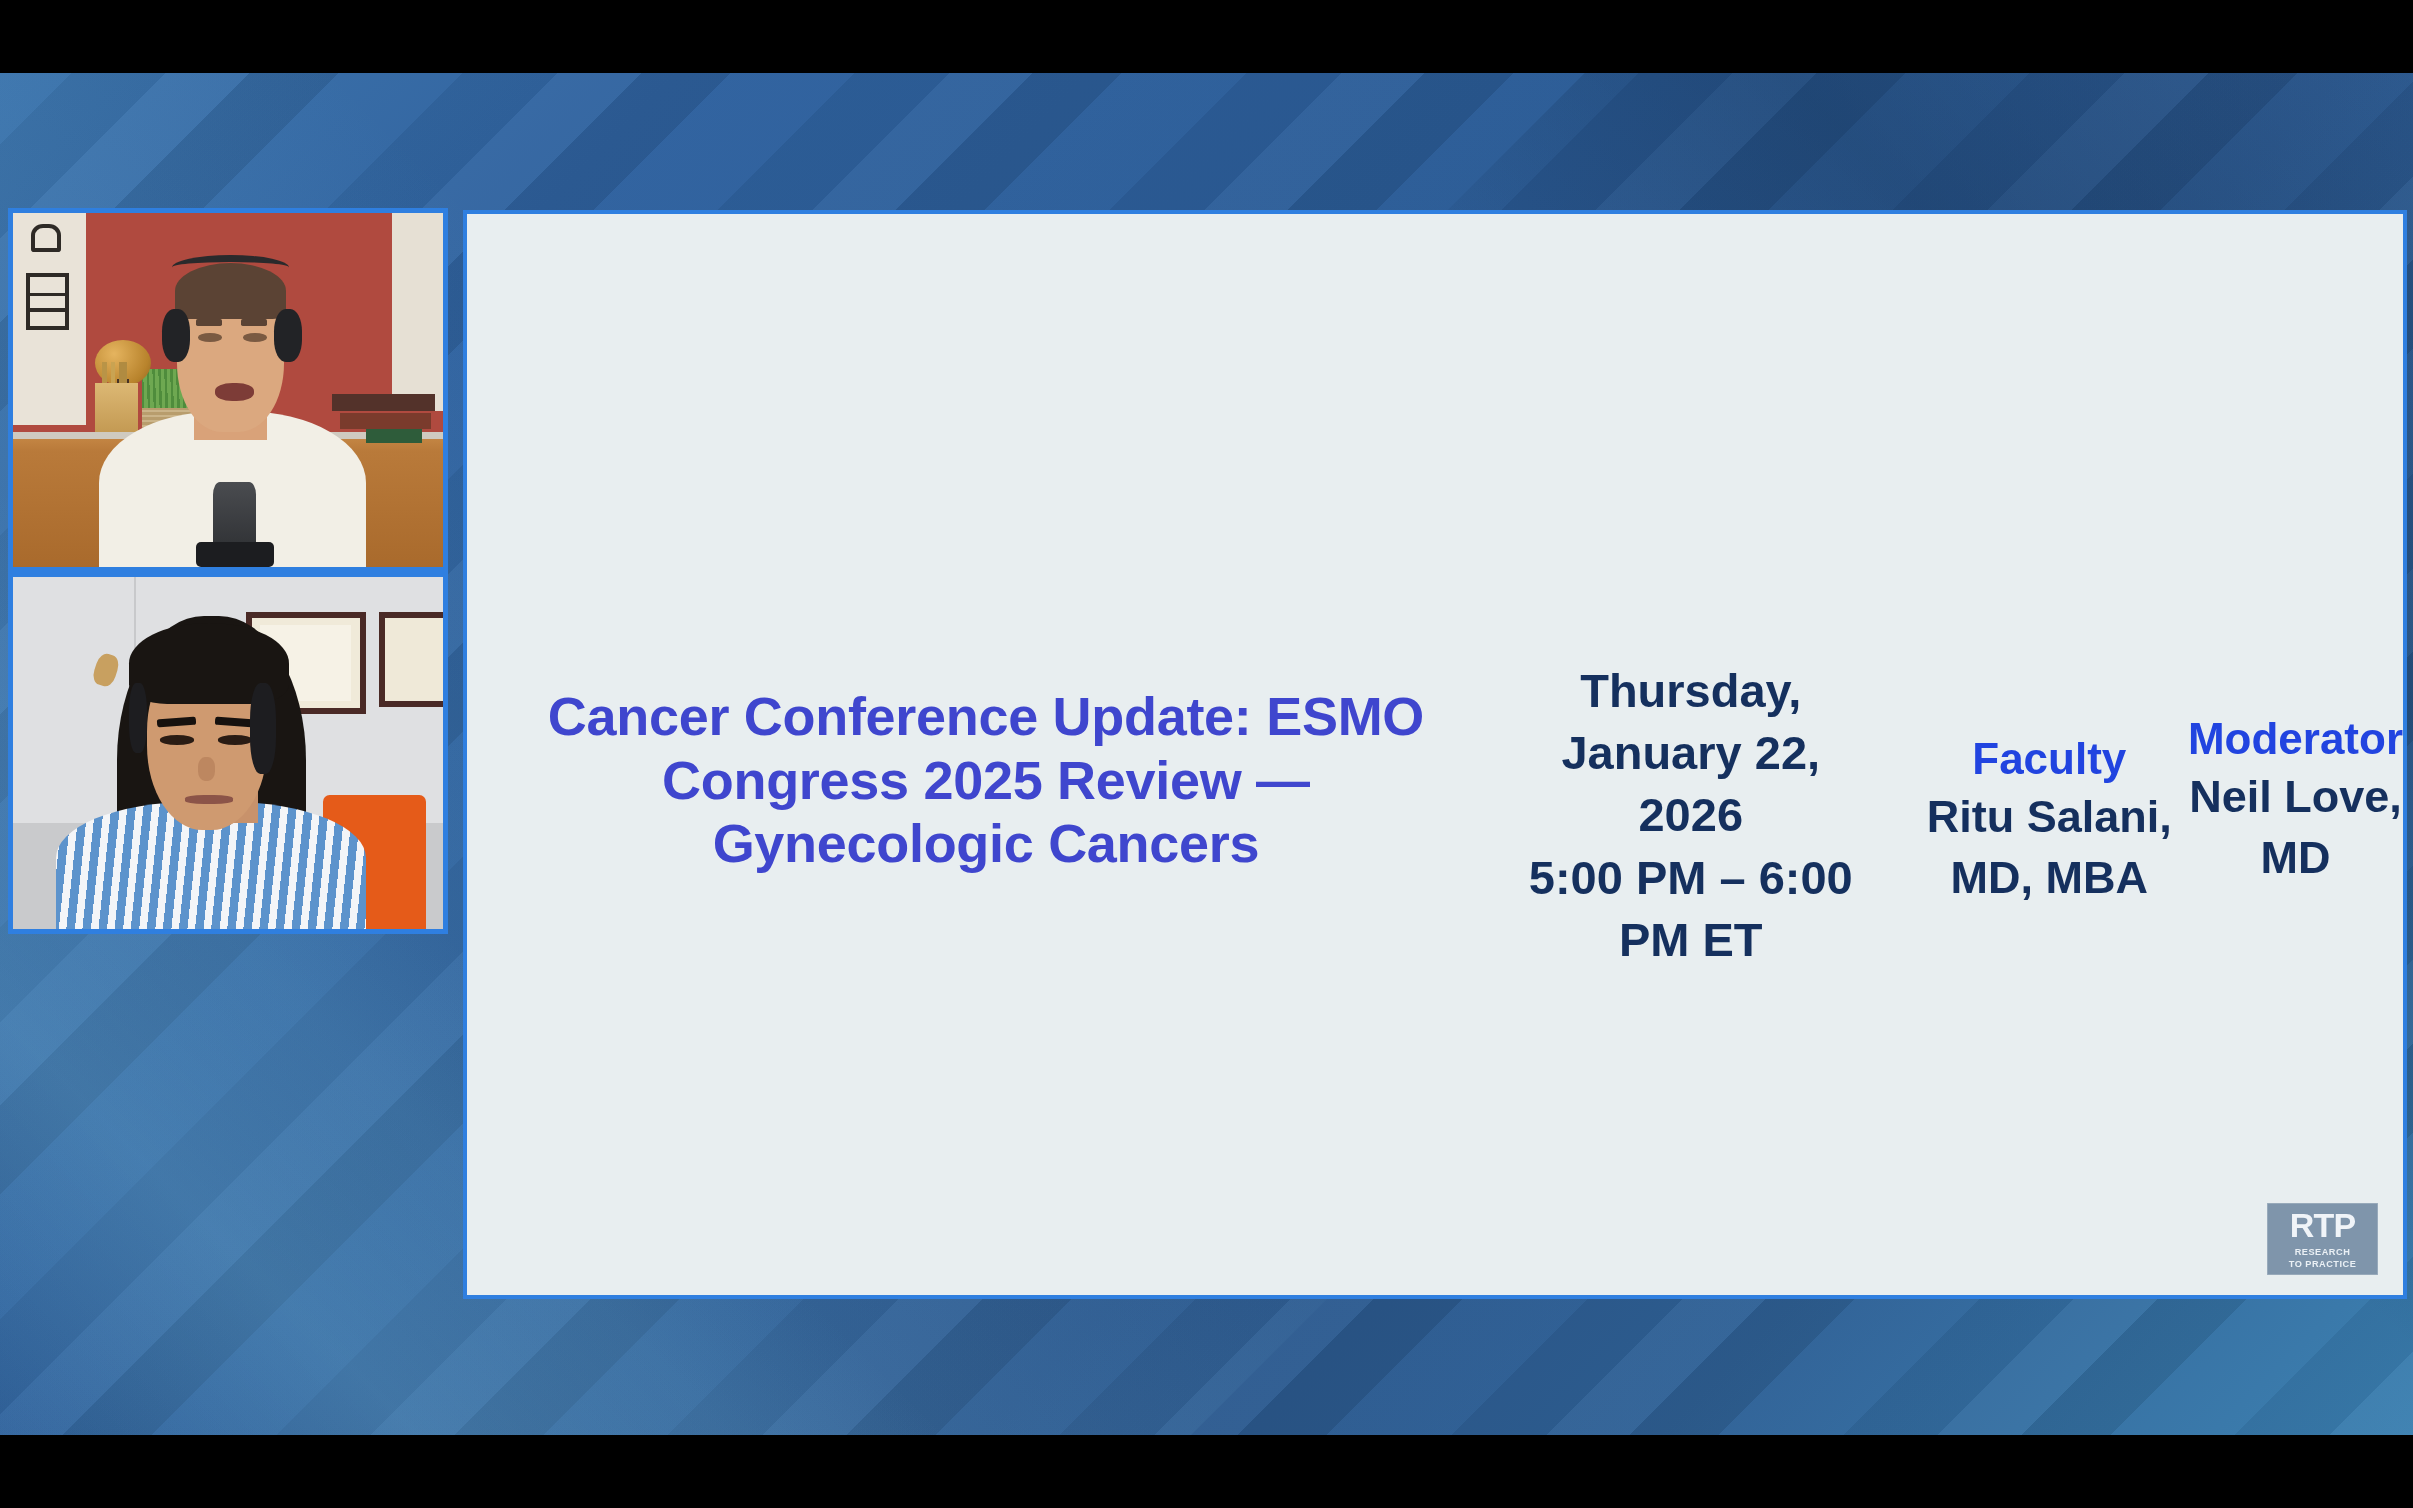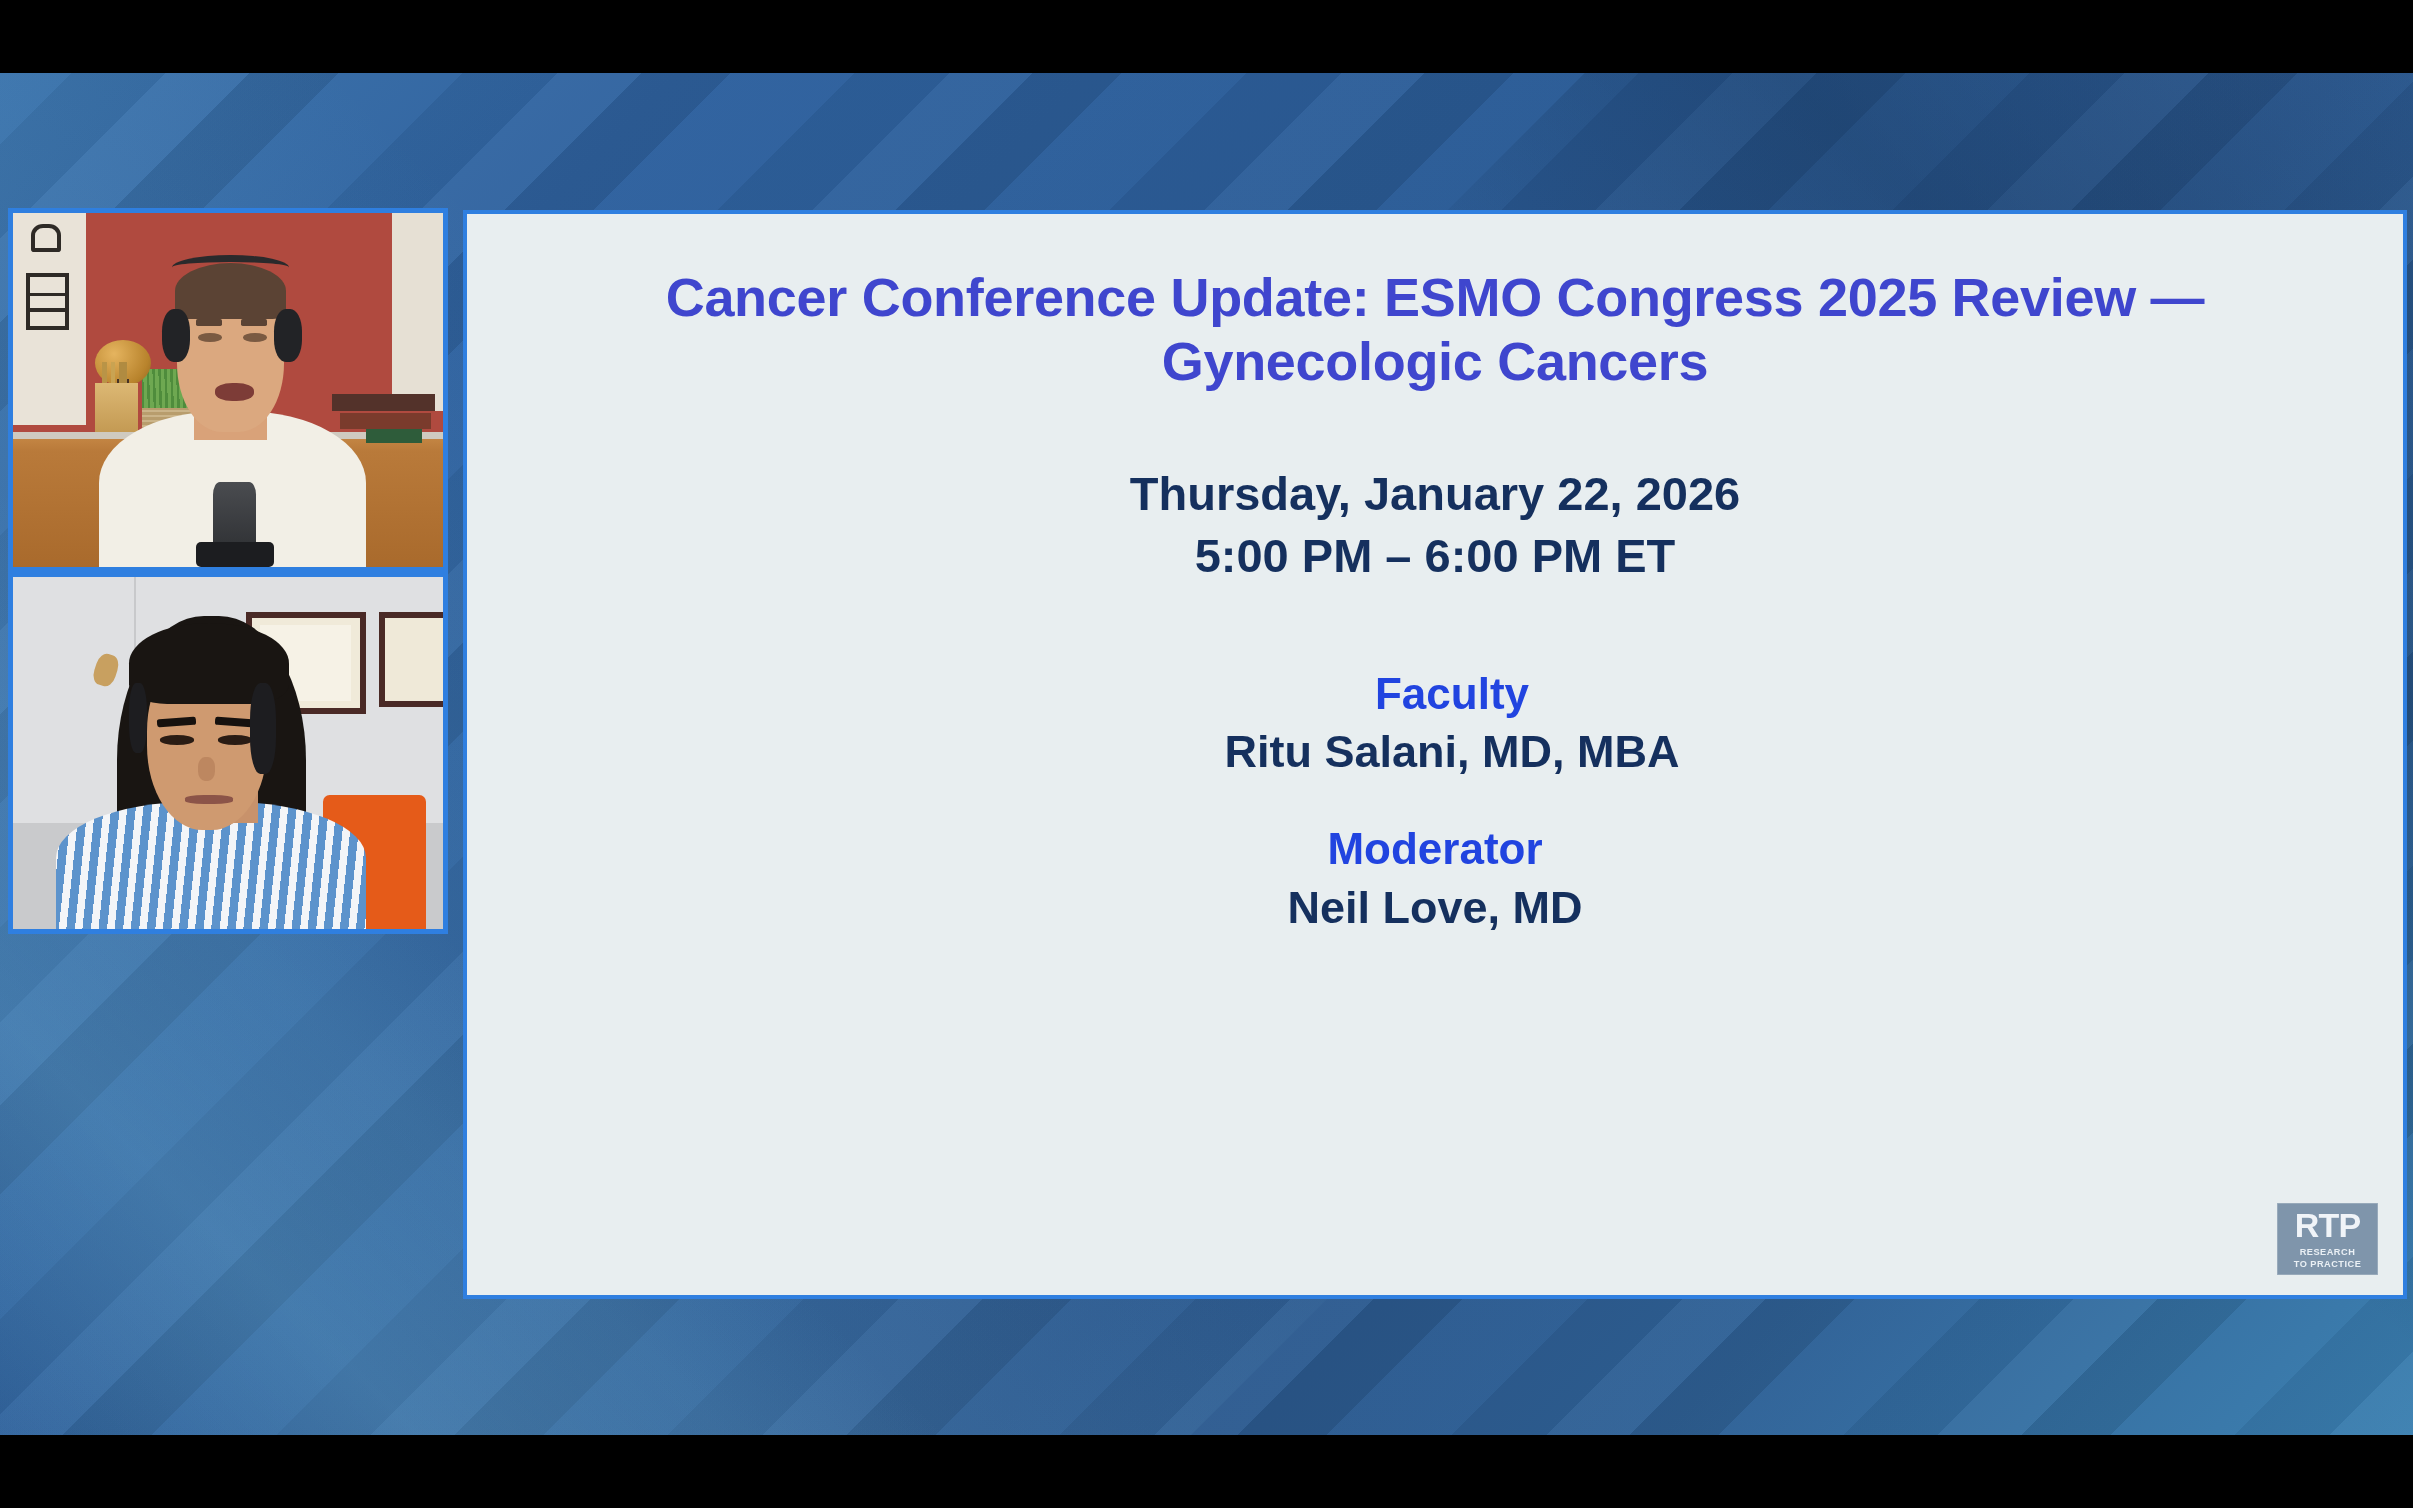--- a/index.html
+++ b/index.html
@@ -159,21 +159,21 @@
   .t2-clip { position:absolute; left:19%; top:22%; width:5%; height:9%;
              background:#c8a060; border-radius:40%; transform:rotate(18deg); }
 
   
   #slide {
     position:absolute; left:463px; top:210px;
     width:1944px; height:1089px;
     background:#e8eef0;
     border:4.2px solid #2f7fe0;
     z-index:25;
-    display:flex; flex-direction:column; align-items:center;
+    display:flex; flex-direction:row; align-items:center;
     padding-top:52px;
   }
   #slide-title {
     width:88%;
     text-align:center;
     font-size:54px; font-weight:bold; line-height:1.18;
     color:#3f46ce;
     letter-spacing:-0.3px;
   }
   #slide-subtitle {
@@ -193,21 +193,21 @@
   .role-label {
     font-size:44px; font-weight:bold; color:#2144e0; line-height:1.3;
   }
   .role-name {
     font-size:45px; font-weight:bold; color:#15305e; line-height:1.35;
   }
 
   
   #rtp-logo {
     position:absolute; right:25px; bottom:20px;
-    width:101px; height:72px;
+    width:111px; height:72px;
     background:#7f95ab;
     display:flex; flex-direction:column;
     align-items:center; justify-content:center;
     box-shadow:0 0 0 0.8px rgba(255,255,255,0.25) inset;
   }
   #rtp-mark {
     font-size:34px; font-weight:bold; color:#f0f4f8;
     letter-spacing:-0.8px; line-height:1;
   }
   #rtp-tagline-1, #rtp-tagline-2 {

